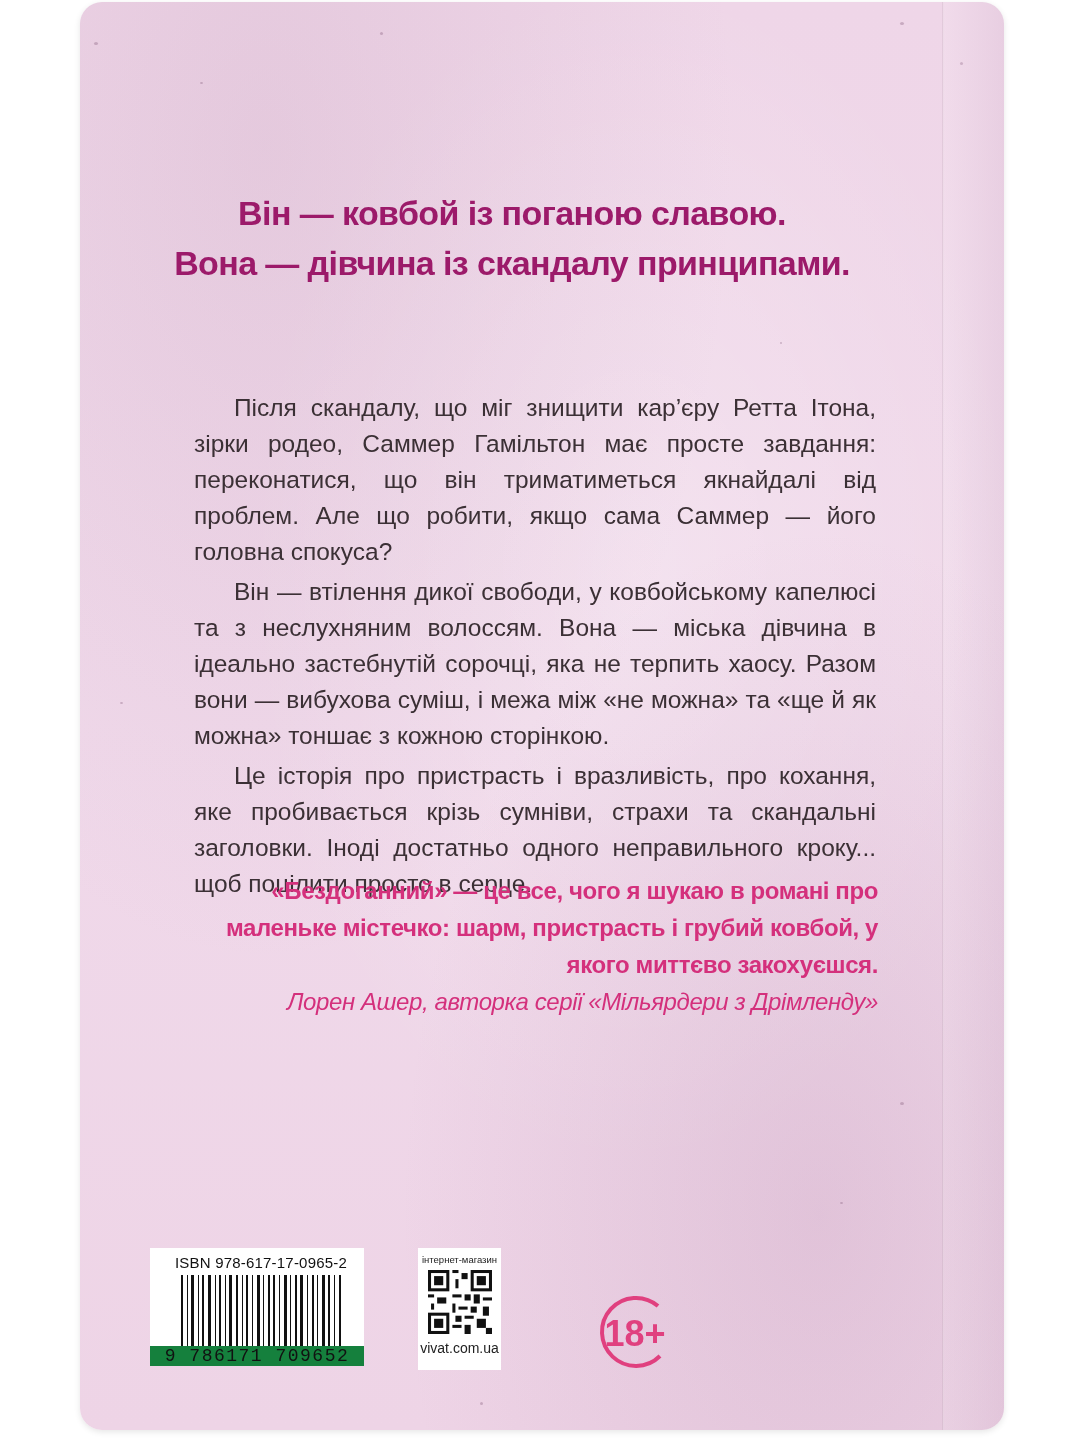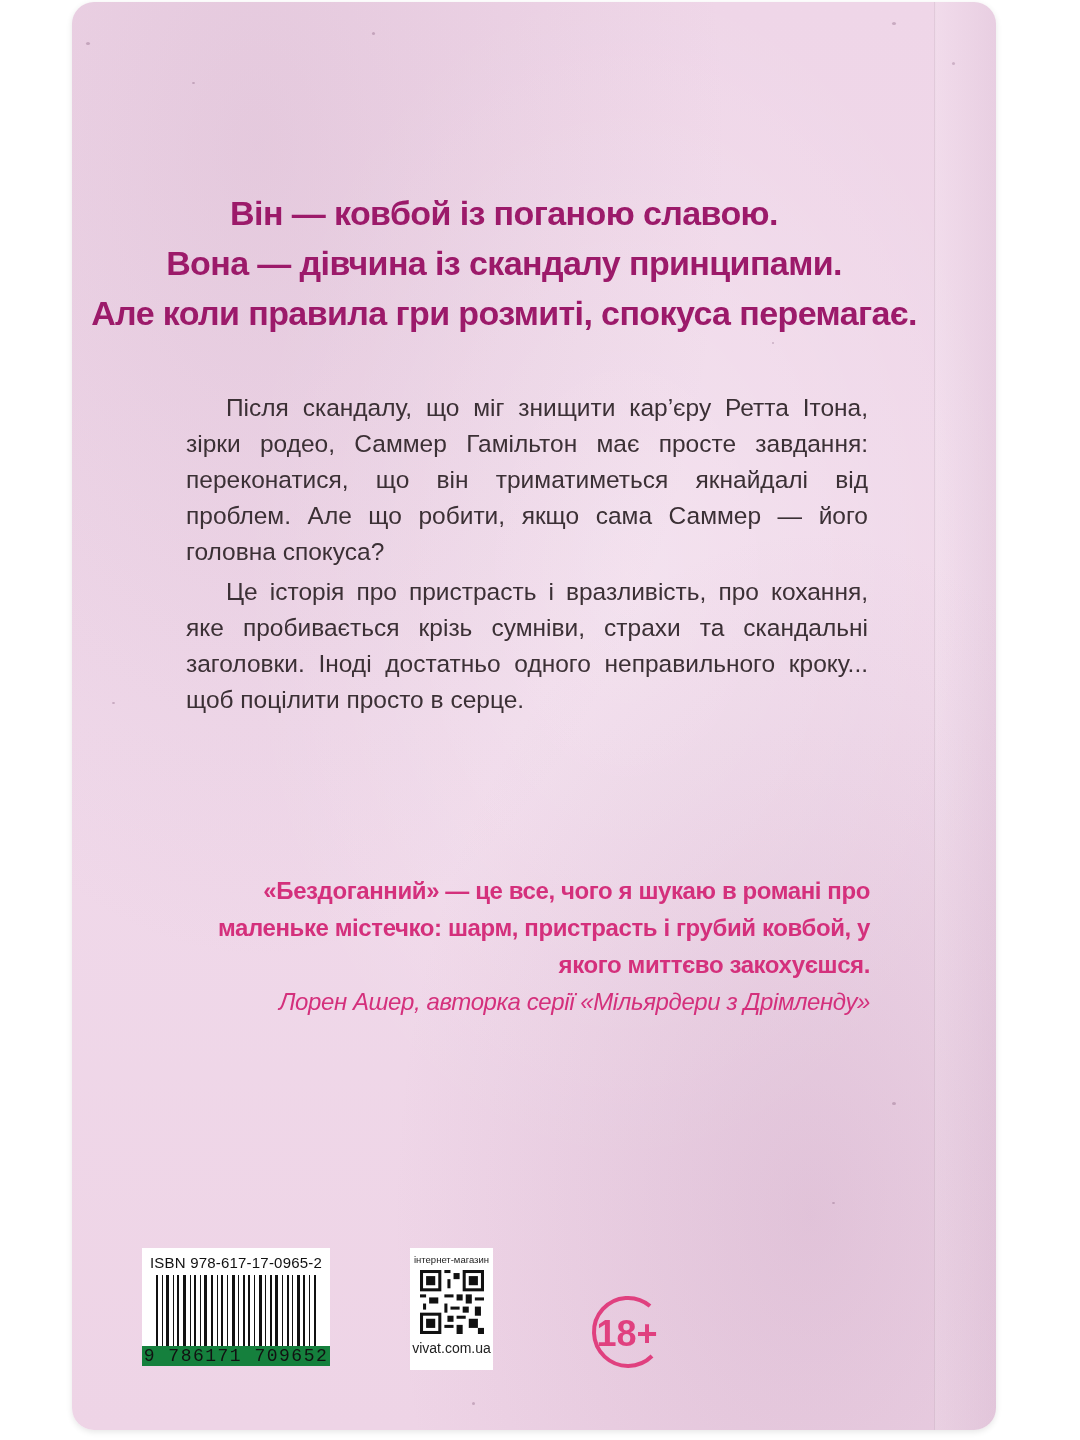--- a/index.html
+++ b/index.html
@@ -5,21 +5,21 @@
     html, body {
       margin: 0;
       padding: 0;
       width: 1080px;
       height: 1440px;
       background: #ffffff;
       overflow: hidden;
     }
     .book {
       position: absolute;
-      left: 72px;
+      left: 80px;
       top: 2px;
       width: 924px;
       height: 1428px;
       border-radius: 22px;
       background:
         radial-gradient(ellipse at 20% 10%, rgba(180,140,170,0.18), transparent 45%),
         radial-gradient(ellipse at 80% 85%, rgba(170,120,160,0.20), transparent 40%),
         radial-gradient(ellipse at 60% 40%, rgba(255,255,255,0.25), transparent 50%),
         linear-gradient(180deg, #efd6e8 0%, #f0d9ea 50%, #eed4e6 100%);
       box-shadow: 0 2px 6px rgba(0,0,0,0.10);
@@ -90,23 +90,24 @@
     }
     .quote-author {
       font-style: italic;
       font-weight: normal;
       color: #d4307c;
     }
     .isbn-box {
       position: absolute;
       left: 70px;
       top: 1246px;
-      width: 188px;
+      width: 206px;
       height: 118px;
       background: #ffffff;
+      padding-left: 8px;
     }
     .isbn-label {
       font-family: "Liberation Sans", sans-serif;
       font-size: 15px;
       color: #111;
       text-align: center;
       margin-top: 6px;
       letter-spacing: 0.2px;
     }
     .barcode {
@@ -215,25 +216,25 @@
   <div class="speckle" style="left:820px;top:1100px;width:4px;height:3px"></div>
   <div class="speckle" style="left:400px;top:1400px;width:3px;height:3px"></div>
   <div class="speckle" style="left:760px;top:1200px;width:3px;height:2px"></div>
 
   <div class="spine-hinge"></div>
   <div class="spine-edge"></div>
 
   <div class="tagline">
     <div>Він — ковбой із поганою славою.</div>
     <div>Вона — дівчина із скандалу принципами.</div>
-    <div>Але коли правила гри розмиті, спокуса перемагає.</div>
   </div>
 
   <div class="body-text">
     <p>Після скандалу, що міг знищити кар’єру Ретта Ітона, зірки родео, Саммер Гамільтон має просте завдання: переконатися, що він триматиметься якнайдалі від проблем. Але що робити, якщо сама Саммер — його головна спокуса?</p>
+    <p>Він — втілення дикої свободи, у ковбойському капелюсі та з неслухняним волоссям. Вона — міська дівчина в ідеально застебнутій сорочці, яка не терпить хаосу. Разом вони — вибухова суміш, і межа між «не можна» та «ще й як можна» тоншає з кожною сторінкою.</p>
     <p>Це історія про пристрасть і вразливість, про кохання, яке пробивається крізь сумніви, страхи та скандальні заголовки. Іноді достатньо одного неправильного кроку... щоб поцілити просто в серце.</p>
   </div>
 
   <div class="quote">
     <div>«Бездоганний» — це все, чого я шукаю в романі про маленьке містечко: шарм, пристрасть і грубий ковбой, у якого миттєво закохуєшся.</div>
     <div class="quote-author">Лорен Ашер, авторка серії «Мільярдери з Дрімленду»</div>
   </div>
 
   <div class="isbn-box">
     <div class="isbn-label">ISBN 978-617-17-0965-2</div>

